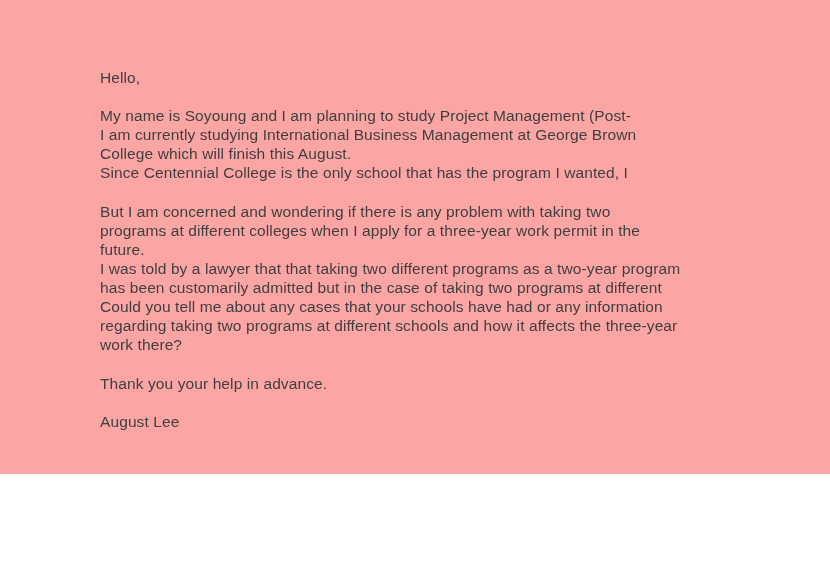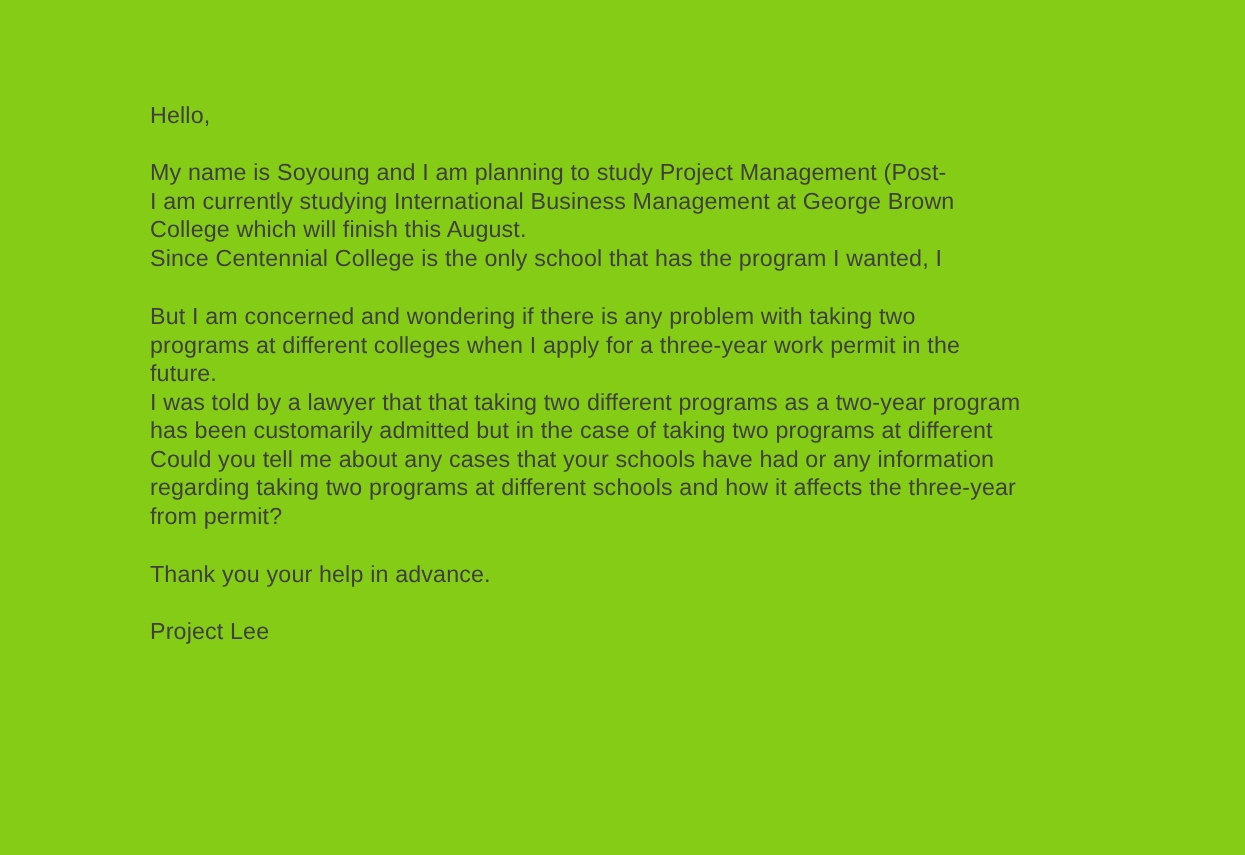--- a/index.html
+++ b/index.html
@@ -12,22 +12,22 @@
     background: #ffffff;
     overflow: hidden;
     position: relative;
     font-family: "Liberation Sans", "DejaVu Sans", sans-serif;
   }
   .page {
     position: absolute;
     left: 0;
     top: 0;
     width: 830px;
-    height: 570px;
-    background: #84cc16;
+    height: 474px;
+    background: #fca5a5;
   }
   .letter {
     position: absolute;
     left: 100px;
     top: 68px;
     width: 640px;
     color: #3f3f3f;
     font-size: 15.5px;
     line-height: 19.1px;
     letter-spacing: 0.1px;
@@ -61,26 +61,26 @@
     </div>
 
     <div class="para">
       <div class="line">But I am concerned and wondering if there is any problem with taking two</div>
       <div class="line">programs at different colleges when I apply for a three-year work permit in the</div>
       <div class="line">future.</div>
       <div class="line">I was told by a lawyer that that taking two different programs as a two-year program</div>
       <div class="line">has been customarily admitted but in the case of taking two programs at different</div>
       <div class="line">Could you tell me about any cases that your schools have had or any information</div>
       <div class="line">regarding taking two programs at different schools and how it affects the three-year</div>
-      <div class="line">from permit?</div>
+      <div class="line">work there?</div>
     </div>
 
     <div class="para">
       <div class="line">Thank you your help in advance.</div>
     </div>
 
 
     <div class="para">
-      <div class="line">Project Lee</div>
+      <div class="line">August Lee</div>
     </div>
 
   </div>
 </div>
 
 </body></html>

